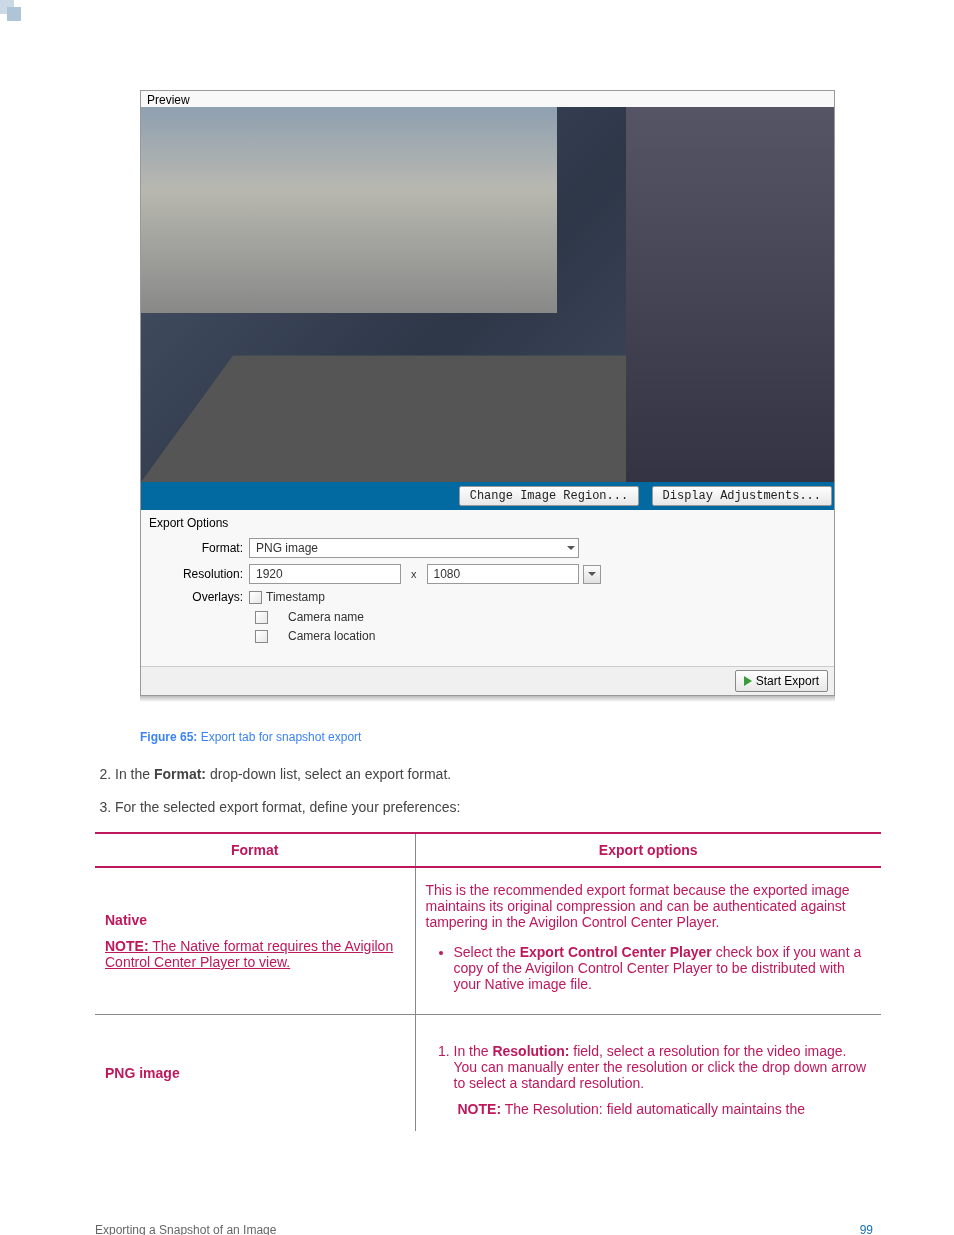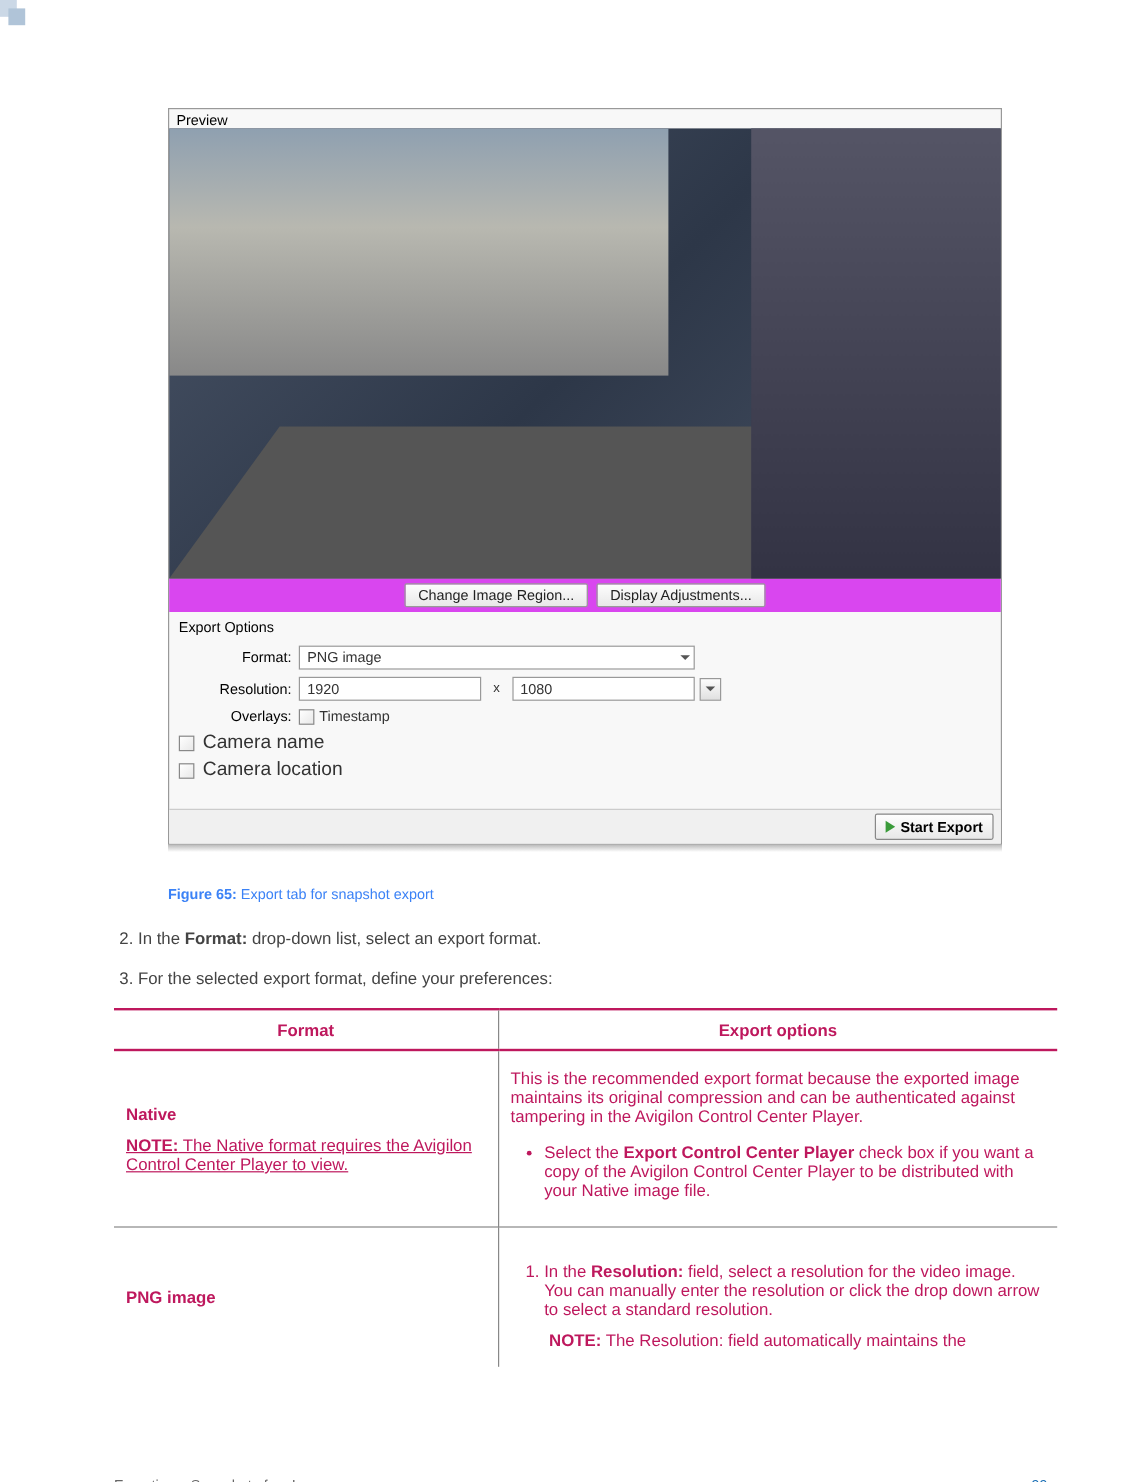--- a/index.html
+++ b/index.html
@@ -53,23 +53,24 @@
       background: linear-gradient(180deg, #556 0%, #334 100%);
     }
     .road {
       position: absolute;
       bottom: 0; left: 0; right: 0; height: 60%;
       background: #555;
       transform: perspective(400px) rotateX(40deg);
       transform-origin: bottom;
     }
     .button-row-center {
-      text-align: center;
+      text-align: right;
       padding: 4px 0;
-      background: #d946ef;
+      background: #0369a1;
+      font-family: Liberation Mono, monospace;
     }
     .win-button {
       display: inline-block;
       background: linear-gradient(180deg, #fdfdfd 0%, #e8e8e8 100%);
       border: 1px solid #999;
       border-radius: 2px;
       font-size: 12px;
       padding: 2px 10px;
       margin: 0 2px;
       color: #222;
@@ -145,23 +146,24 @@
       left: 50%; top: 50%;
       transform: translate(-50%, -50%);
       width: 0; height: 0;
       border-left: 4px solid transparent;
       border-right: 4px solid transparent;
       border-top: 4px solid #555;
     }
     .checkbox-line {
       display: flex;
       align-items: center;
-      gap: 7px;
-      font-size: 16px;
+      gap: 20px;
+      font-size: 12px;
       margin-bottom: 5px;
+      margin-left: 106px;
     }
     .checkbox {
       width: 13px; height: 13px;
       border: 1px solid #888;
       background: linear-gradient(135deg, #fff, #e8e8e8);
     }
     .bottom-bar {
       margin-top: 12px;
       text-align: right;
       padding: 3px 6px 3px 3px;
@@ -170,21 +172,21 @@
     }
     .start-export-btn {
       display: inline-flex;
       align-items: center;
       gap: 4px;
       background: linear-gradient(180deg, #fefefe 0%, #e8e8e8 100%);
       border: 1px solid #888;
       border-radius: 2px;
       padding: 3px 8px;
       font-size: 12px;
-      font-weight: bold;
+      font-weight: normal;
       color: #000;
       cursor: pointer;
     }
     .green-arrow {
       width: 0; height: 0;
       border-top: 5px solid transparent;
       border-bottom: 5px solid transparent;
       border-left: 8px solid #3a9b3a;
     }
     .bottom-shadow {

